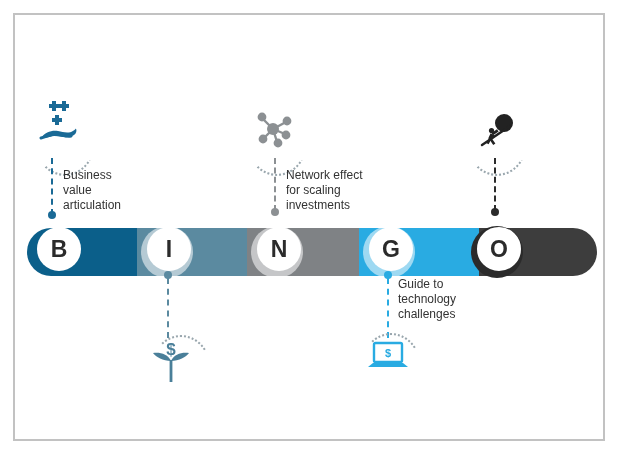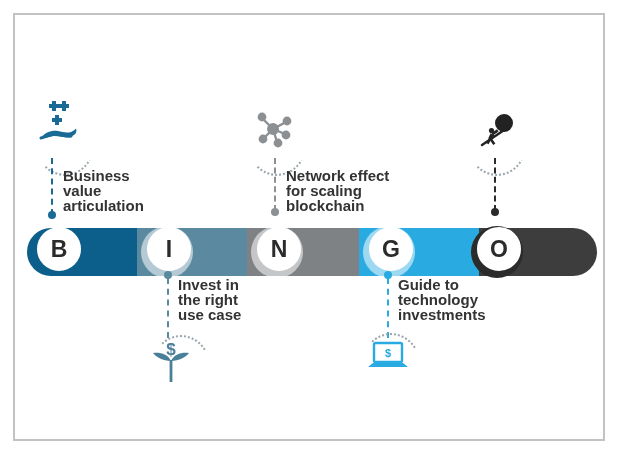--- a/index.html
+++ b/index.html
@@ -108,22 +108,22 @@
     border: 2px dotted #9aa7ae;
     border-bottom-color: transparent;
     border-left-color: transparent;
     border-right-color: transparent;
     border-radius: 50% 50% 0 0 / 100% 100% 0 0;
   }
 
   
   .label {
     position: absolute;
-    font-size: 15px;
-    font-weight: bold;
+    font-size: 12px;
+    font-weight: normal;
     color: #333333;
     line-height: 15px;
     white-space: pre-line;
   }
 
   
   .icon { position: absolute; }
 </style>
 </head>
 <body>
@@ -168,21 +168,21 @@
         <circle cx="10" cy="28" r="4.4"></circle>
         <circle cx="25" cy="32" r="4.4"></circle>
       </g>
     </svg>
   </div>
   <div class="arc" style="left:248px; top:146px; border-bottom-color:#9aa7ae;"></div>
   <div class="conn" style="left:274px; top:158px; height:53px; border-left-color:#8c9093;"></div>
   <div class="dot" style="left:271px; top:208px; background:#8c9093;"></div>
   <div class="label" style="left:286px; top:168px; width:120px;">Network effect
 for scaling
-blockchain</div>
+investments</div>
 
   <div class="icon" style="left:480px; top:114px;">
     <svg width="40" height="36" viewBox="0 0 40 36">
       <circle cx="24" cy="9" r="9" fill="#222222"></circle>
       <path d="M2 31 L30 12" stroke="#222222" stroke-width="2.4" stroke-linecap="round" fill="none"></path>
       <g fill="#222222">
         <circle cx="11.5" cy="16.5" r="2.6"></circle>
         <path d="M10.6 19.2 L14.6 21.4 L11.6 26.4 L8.2 24.6 Z"></path>
         <path d="M11.5 19 L17 15.2 L18.6 17.6 L12.8 21.6 Z"></path>
         <path d="M11.2 25.6 L8.6 30.2 L6.2 29 L9 24.5 Z"></path>
@@ -222,38 +222,35 @@
   </div>
 
   <div class="node" style="left:471px;">
     <div class="ring" style="background:#2b2b2b;opacity:1;"></div>
     <div class="disc onwhitering">O</div>
   </div>
 
   <div class="dot" style="left:164px; top:271px; background:#5b8aa0;"></div>
   <div class="conn" style="left:167px; top:278px; height:60px; border-left-color:#5b8aa0;"></div>
   <div class="arc up" style="left:152px; top:335px; border-top-color:#9aa7ae;"></div>
-  <div class="label" style="left:178px; top:277px; width:110px;">Invest in
-the right
-use case</div>
   <div class="icon" style="left:150px; top:340px;">
     <svg width="42" height="42" viewBox="0 0 42 42">
       <text x="21" y="15" font-family="Liberation Sans, sans-serif" font-size="17" font-weight="bold" fill="#4a7f99" text-anchor="middle">$</text>
       <path d="M21 21 C13 21 6 17 3 13 C10 12 18 14 21 21Z" fill="#4a7f99"></path>
       <path d="M21 21 C29 21 36 17 39 13 C32 12 24 14 21 21Z" fill="#4a7f99"></path>
       <rect x="19.6" y="20" width="2.8" height="22" fill="#4a7f99"></rect>
     </svg>
   </div>
 
   <div class="dot" style="left:384px; top:271px; background:#29abe2;"></div>
   <div class="conn" style="left:387px; top:278px; height:60px; border-left-color:#29abe2;"></div>
   <div class="arc up" style="left:362px; top:333px; border-top-color:#9aa7ae;"></div>
   <div class="label" style="left:398px; top:277px; width:120px;">Guide to
 technology
-investments</div>
+challenges</div>
   <div class="icon" style="left:366px; top:341px;">
     <svg width="44" height="30" viewBox="0 0 44 30">
       <rect x="8" y="2" width="28" height="19" rx="1.5" fill="none" stroke="#29abe2" stroke-width="2.4"></rect>
       <text x="22" y="16" font-family="Liberation Sans, sans-serif" font-size="11" font-weight="bold" fill="#29abe2" text-anchor="middle">$</text>
       <path d="M2 26 L42 26 L37 22 L7 22 Z" fill="#29abe2"></path>
     </svg>
   </div>
 
 </div>
 

